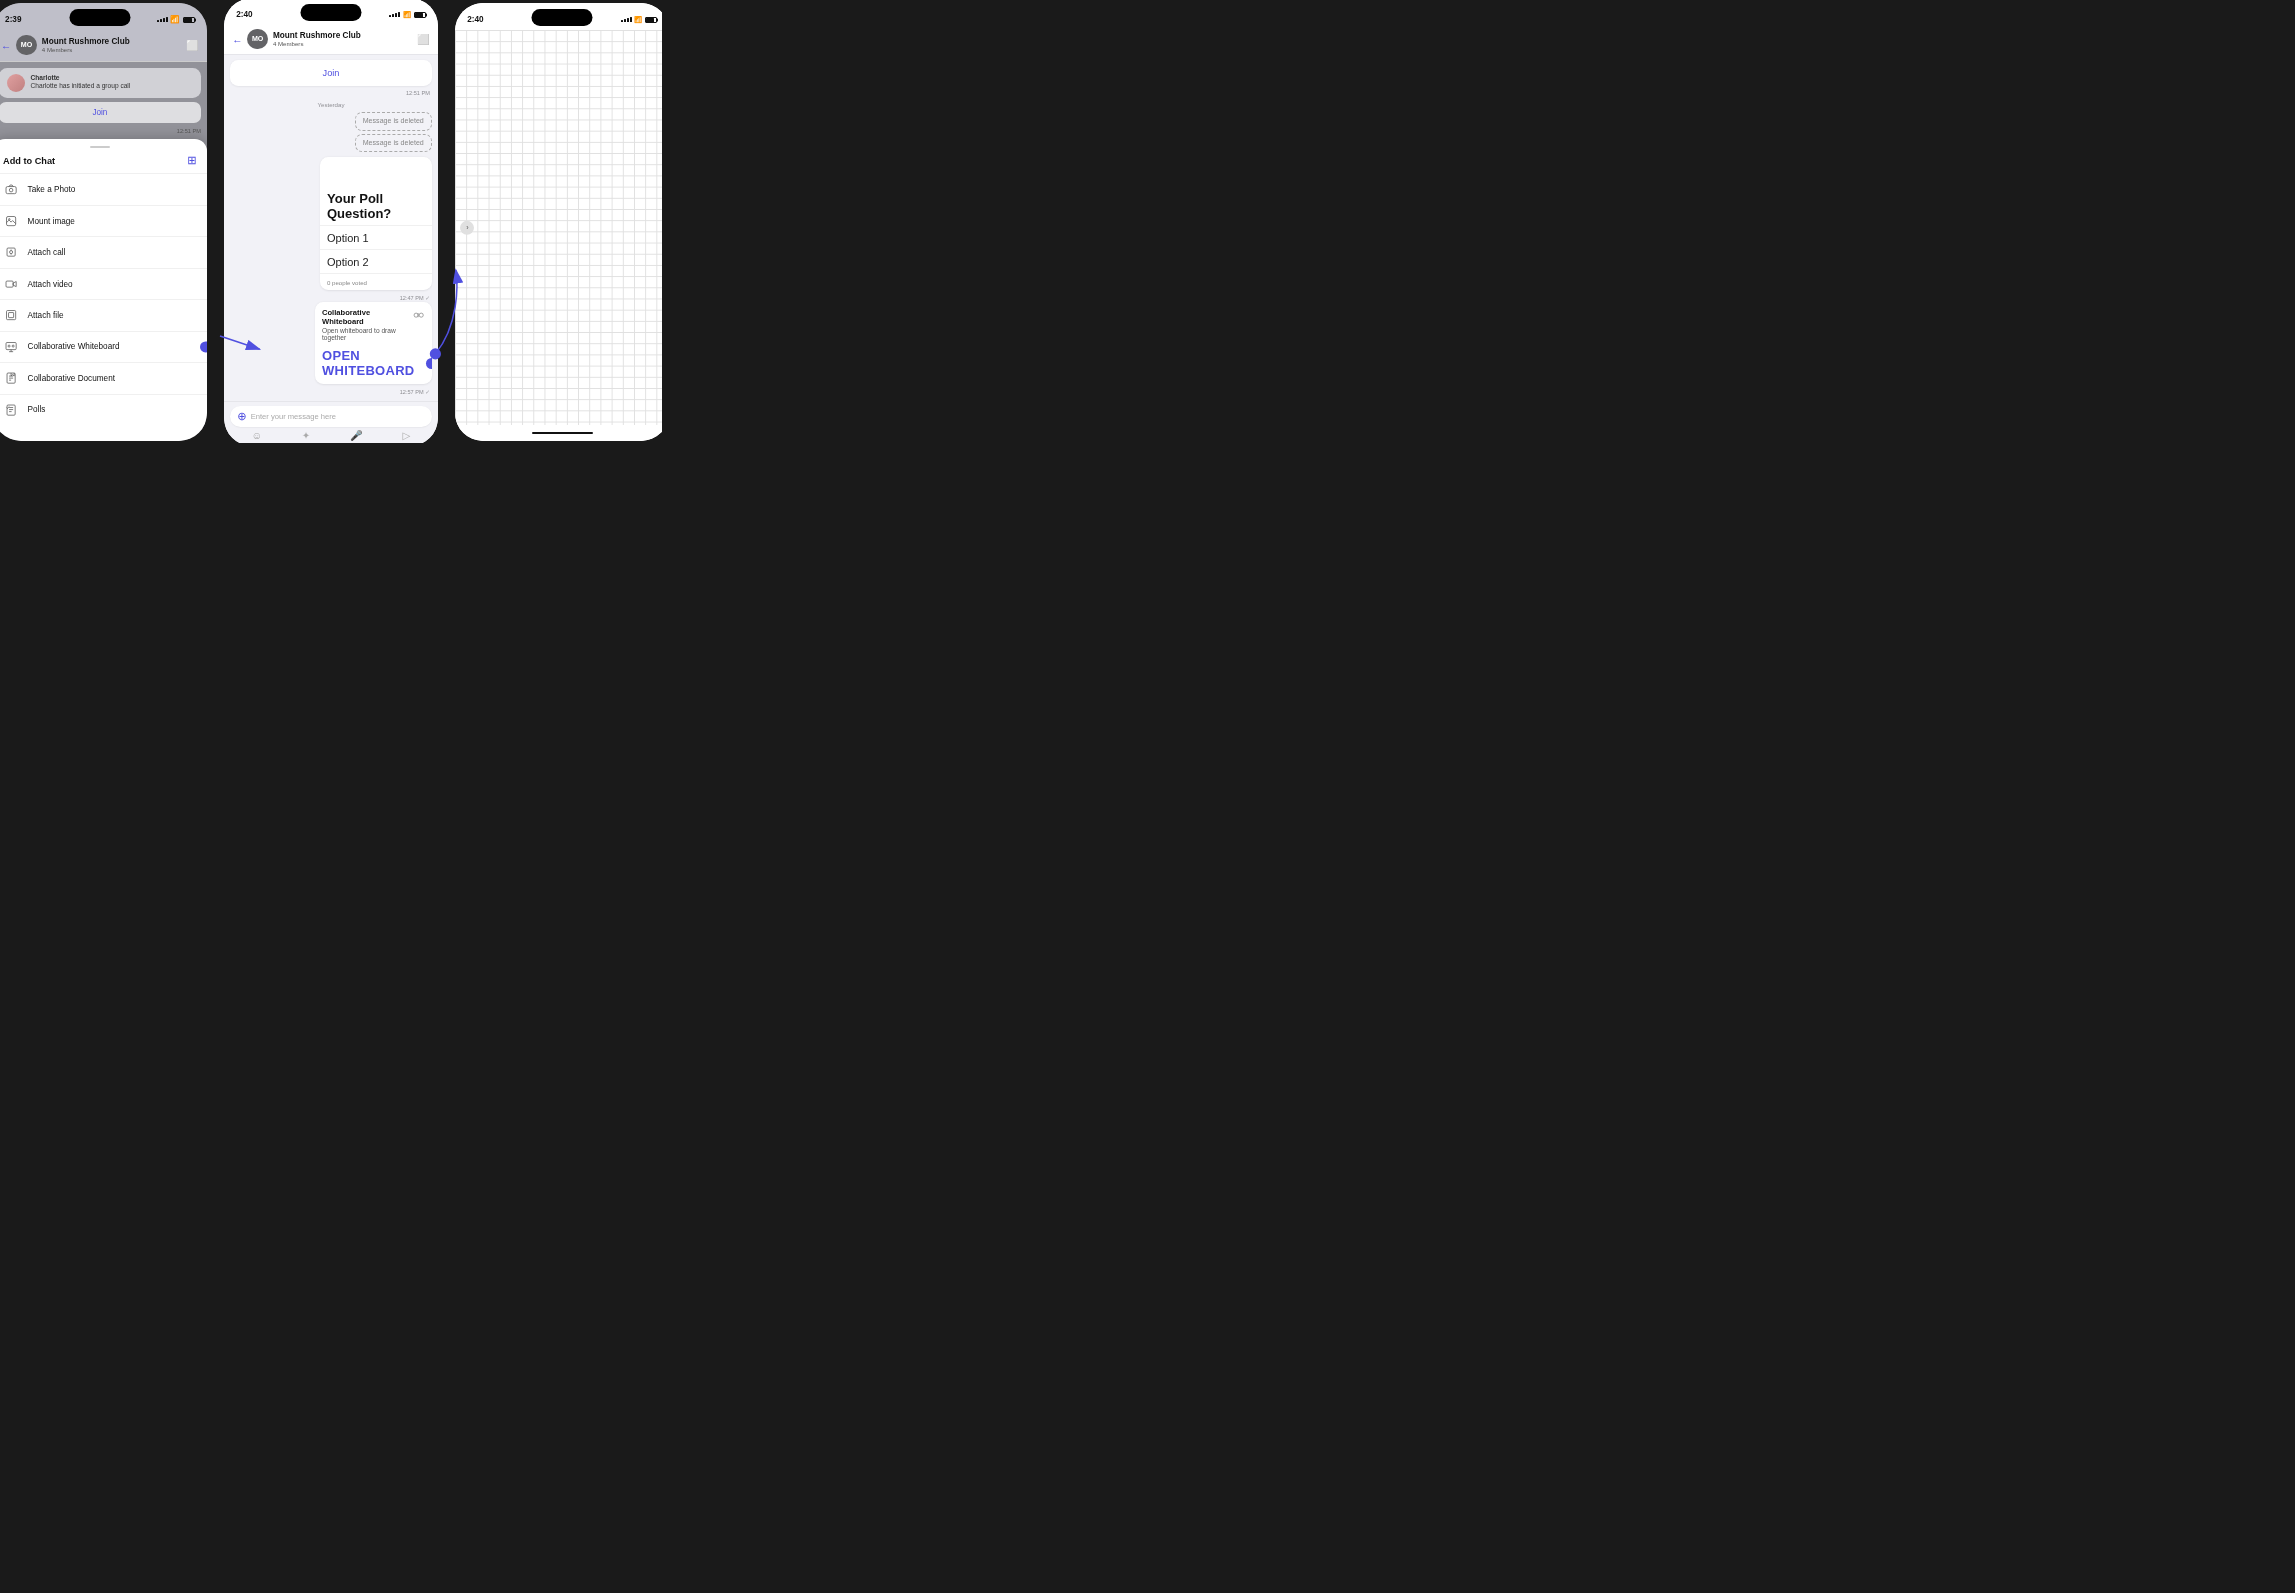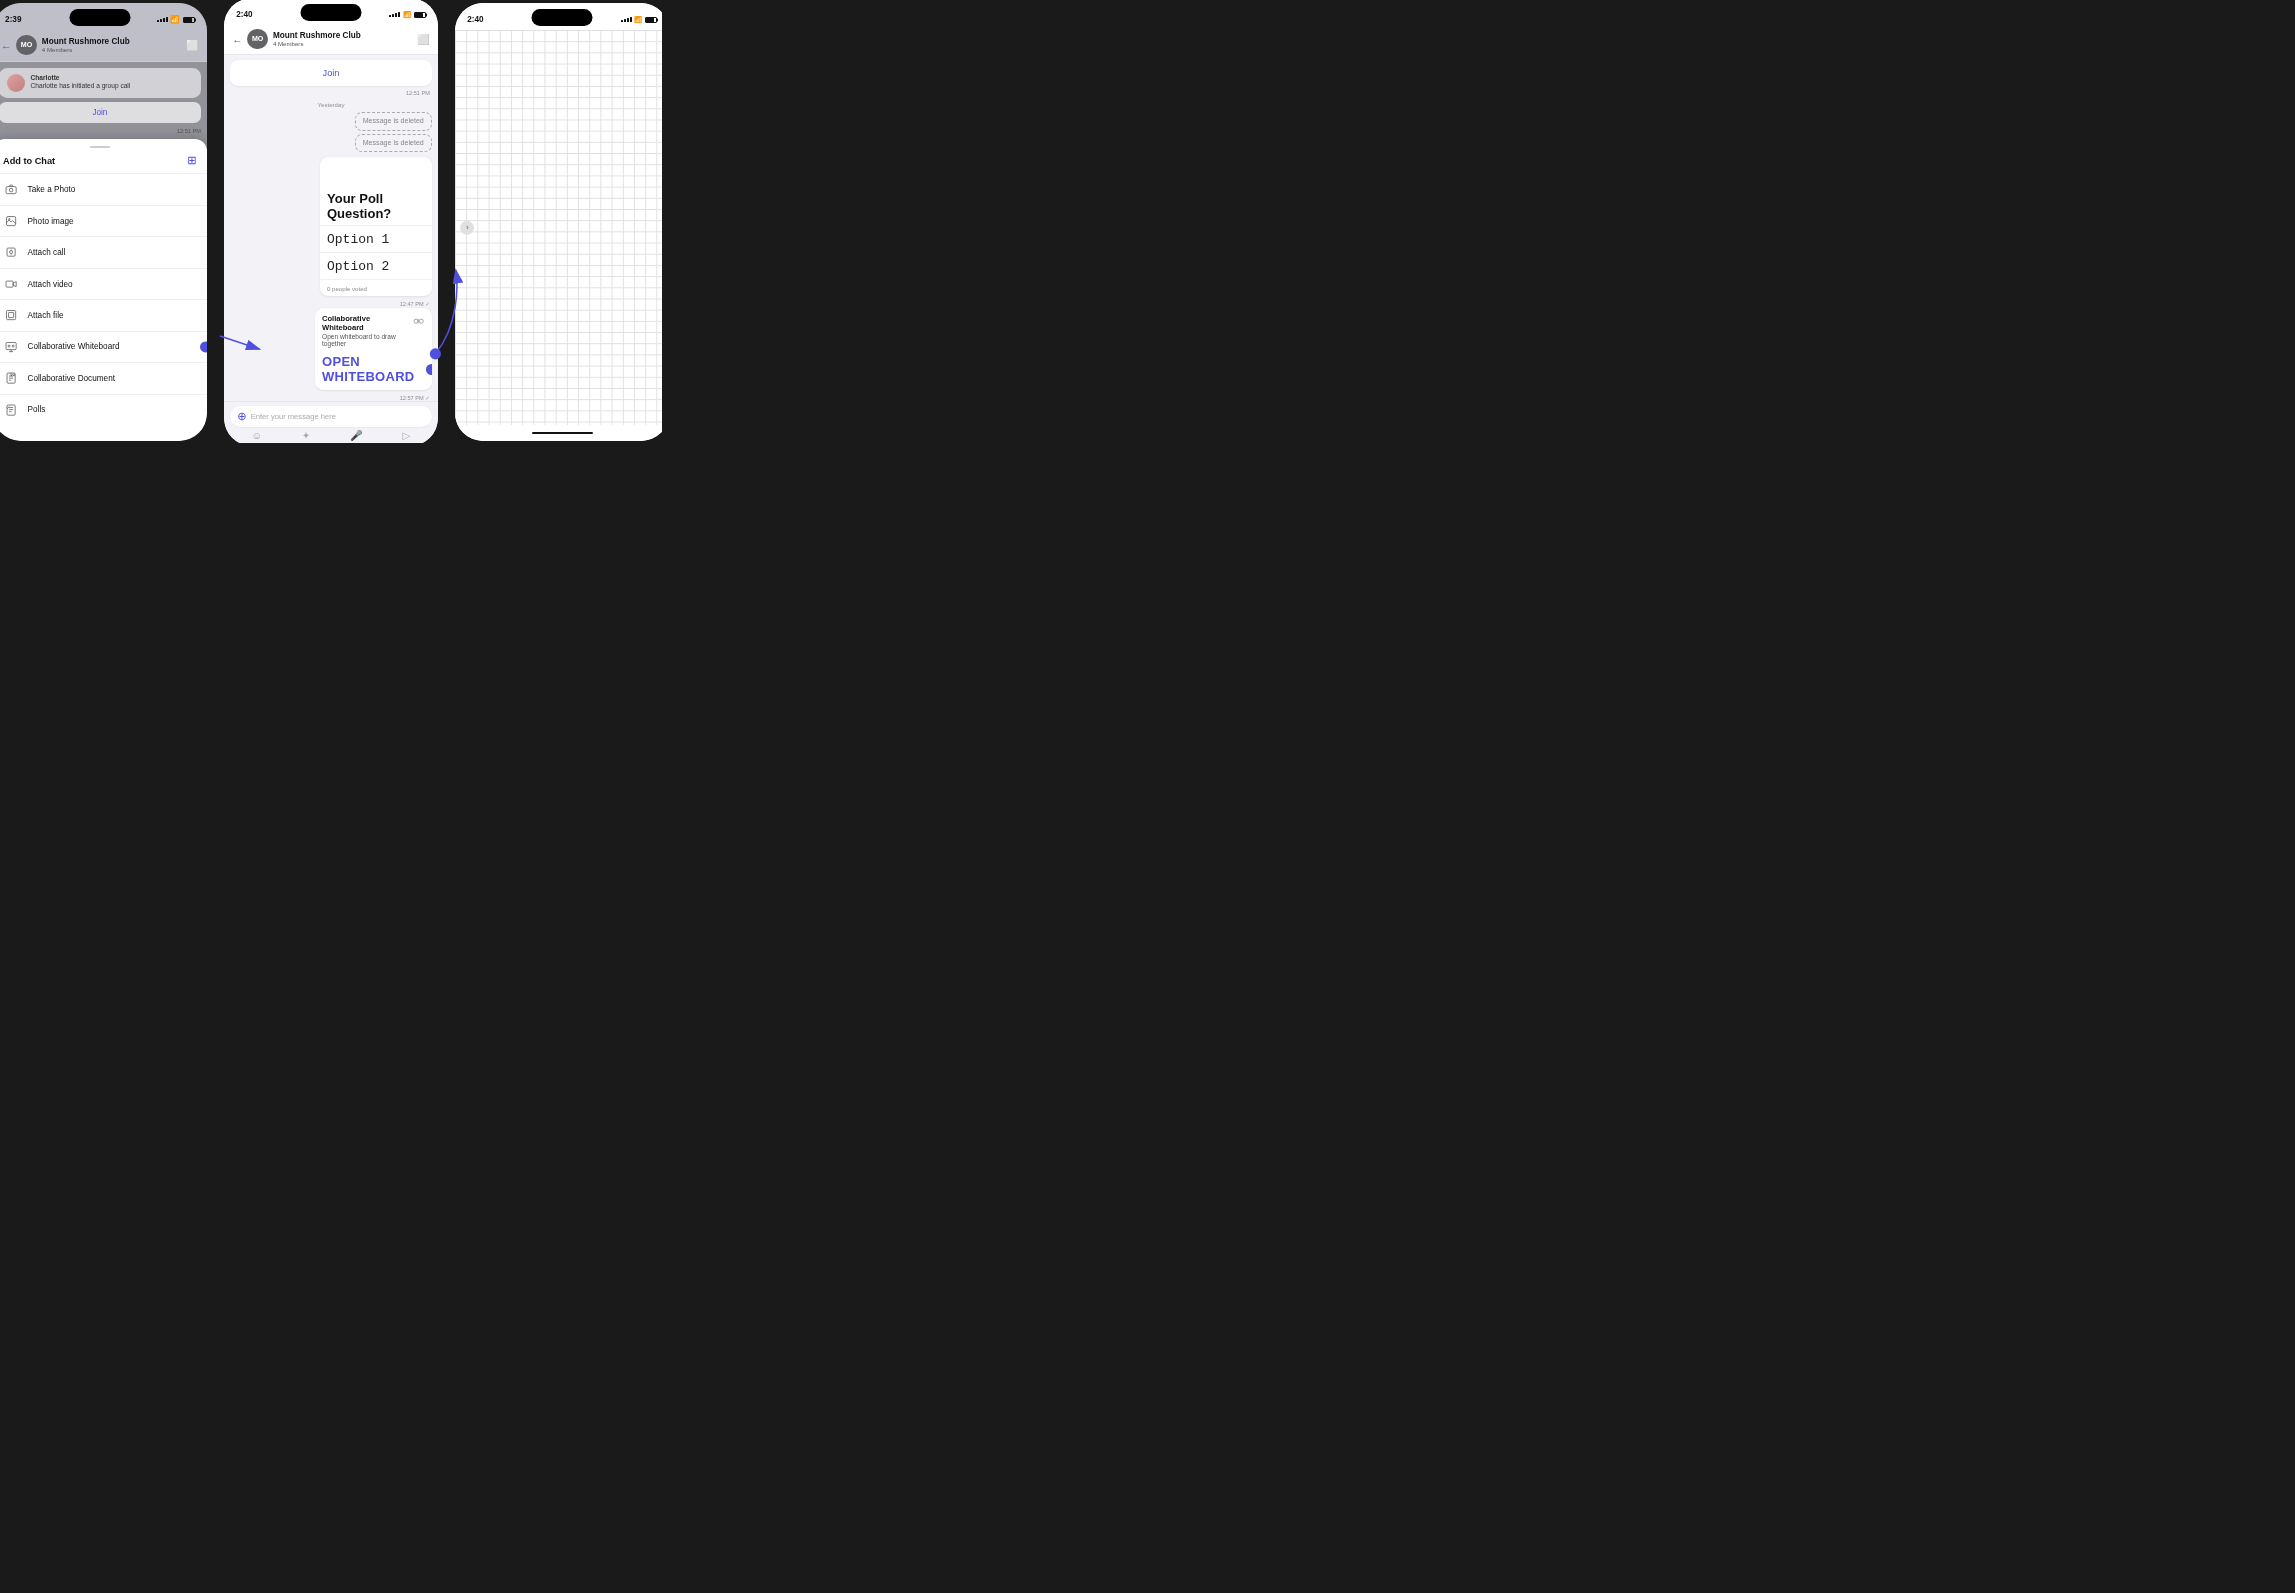--- a/index.html
+++ b/index.html
@@ -216,23 +216,22 @@
     .poll-question {
       padding: 6.1px 7.1px 4.1px;
       font-size: 13px;
       font-weight: 700;
       color: #111;
       margin-top: 28px;
     }
     .poll-option {
       padding: 5.6px 7.1px;
       border-top: 0.5px solid #f0f0f0;
-      font-size: 13px;
+      font-size: 11px;
       color: #222;
-      font-family: Liberation Mono, monospace;
     }
     .poll-votes {
       padding: 4.1px 7.1px;
       border-top: 0.5px solid #f0f0f0;
       font-size: 6.1px;
       color: #888;
     }
     .msg-time { text-align: right; font-size: 5.6px; color: #8e8e93; padding: 1px 2px; }
 
     .whiteboard-card {
@@ -406,21 +405,21 @@
         </div>
 
         <div class="sheet-item">
           <div class="item-icon">
             <svg width="12.2" height="12.2" viewBox="0 0 24 24" fill="none" stroke="#555" stroke-width="1.5">
               <rect x="3" y="3" width="18" height="18" rx="3"></rect>
               <circle cx="8.5" cy="8.5" r="1.5"></circle>
               <path d="M3 15l5-5 4 4 3-3 6 6"></path>
             </svg>
           </div>
-          <span>Photo image</span>
+          <span>Mount image</span>
         </div>
 
         <div class="sheet-item">
           <div class="item-icon">
             <svg width="12.2" height="12.2" viewBox="0 0 24 24" fill="none" stroke="#555" stroke-width="1.5">
               <rect x="4" y="4" width="16" height="16" rx="2"></rect>
               <circle cx="12" cy="12" r="3"></circle>
               <path d="M12 9V7M12 17v-2"></path>
             </svg>
           </div>

